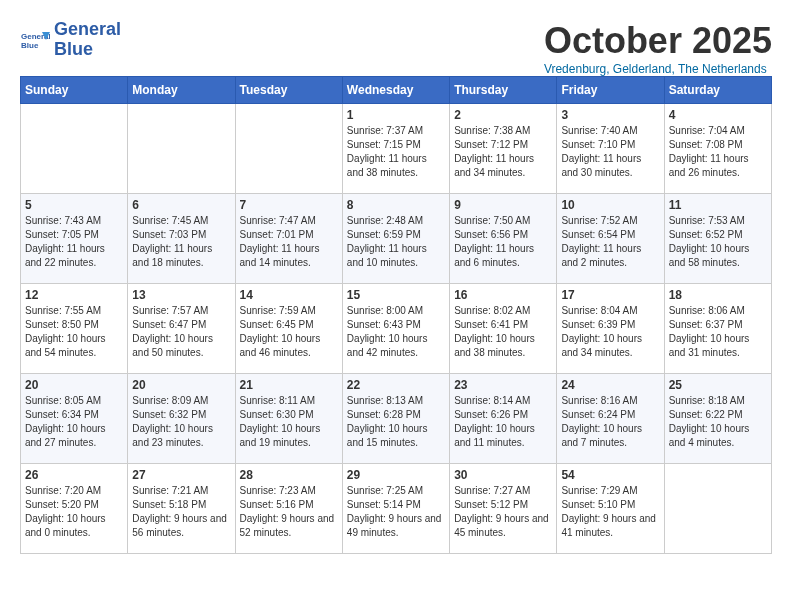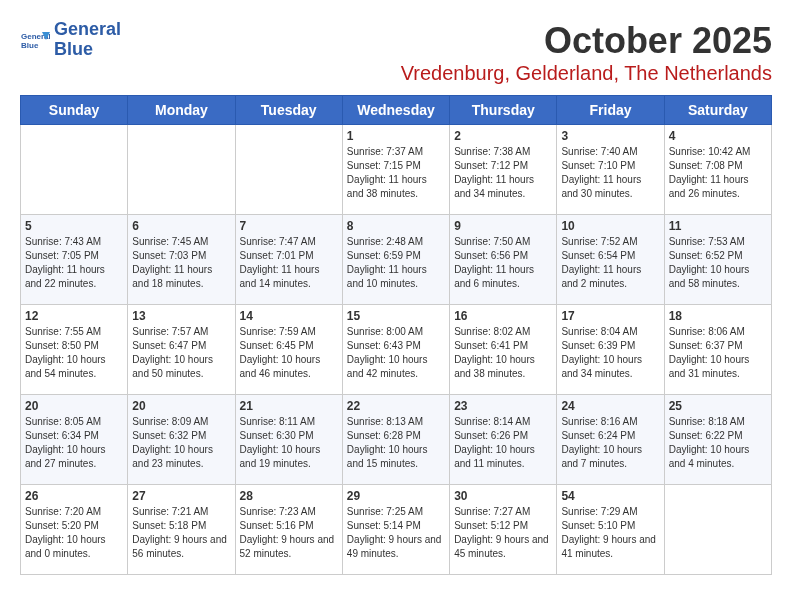--- a/index.html
+++ b/index.html
@@ -20,44 +20,42 @@
       font-weight: bold;
       color: #2d5ca6;
       line-height: 1.1;
     }
     .logo-icon {
       width: 30px;
       height: 24px;
       margin-right: 4px;
     }
     .title-area {
-      text-align: right;
-      margin-bottom: 10px;
     }
     .month-title {
       font-size: 36px;
       font-weight: bold;
       color: #333;
     }
     .subtitle {
-      font-size: 20px;
-      color: #b91c1c;
+      font-size: 12px;
+      color: #0369a1;
     }
     table {
       width: 100%;
       border-collapse: collapse;
       table-layout: fixed;
     }
     thead tr th {
       background-color: #3a6bc4;
       color: #fff;
-      font-size: 14px;
+      font-size: 12px;
       font-weight: bold;
       padding: 6px 4px;
-      text-align: center;
+      text-align: left;
       border: 1px solid #2a5ab0;
     }
     tbody tr td {
       border: 1px solid #ccc;
       vertical-align: top;
       padding: 4px;
       font-size: 10px;
       color: #333;
       height: 90px;
       background: #fff;
@@ -127,21 +125,21 @@
 Daylight: 11 hours and 34 minutes.</div>
         </td>
         <td>
           <div class="day-num">3</div>
           <div class="cell-text">Sunrise: 7:40 AM
 Sunset: 7:10 PM
 Daylight: 11 hours and 30 minutes.</div>
         </td>
         <td>
           <div class="day-num">4</div>
-          <div class="cell-text">Sunrise: 10:42 AM
+          <div class="cell-text">Sunrise: 7:04 AM
 Sunset: 7:08 PM
 Daylight: 11 hours and 26 minutes.</div>
         </td>
       </tr>
       <tr>
         <td>
           <div class="day-num">5</div>
           <div class="cell-text">Sunrise: 7:43 AM
 Sunset: 7:05 PM
 Daylight: 11 hours and 22 minutes.</div>

